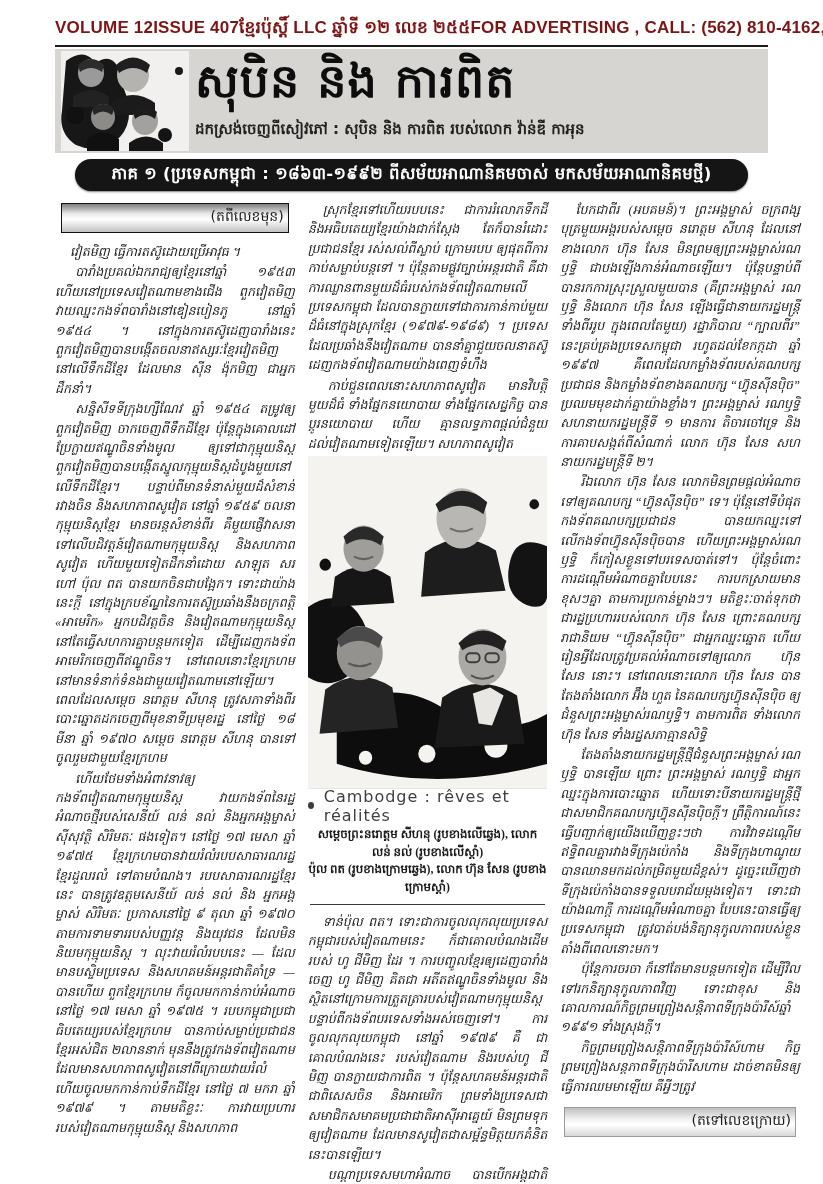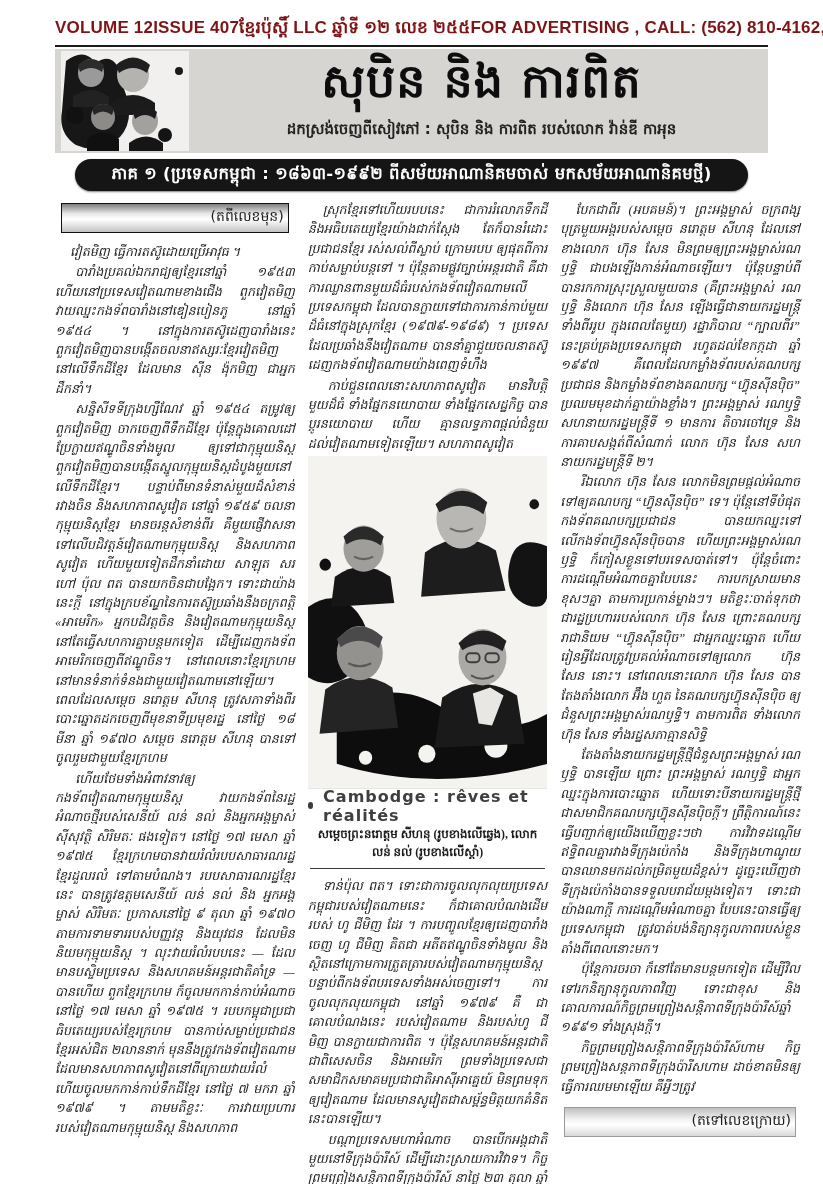--- a/index.html
+++ b/index.html
@@ -11,21 +11,21 @@
   
   .topbar { margin:16px 55px 0 55px; border-bottom:2px solid #1c1c1c; padding-bottom:4px;
             display:flex; justify-content:space-between; align-items:baseline;
             font-family:"Liberation Sans", sans-serif; font-weight:bold; font-size:17px;
             color:#7d1416; white-space:nowrap; }
   .topbar span { letter-spacing:.2px; }
 
   
   .masthead { margin:2px 55px 0 55px; background:#d6d5d2; position:relative; height:104px; }
   .collage-small { position:absolute; left:6px; top:2px; width:128px; height:100px; }
-  .mast-center { position:absolute; left:140px; right:0; top:0; height:100%; text-align:center; }
+  .mast-center { position:absolute; left:140px; right:0; top:0; height:100%; }
   .mast-title { font-size:46px; line-height:64px; font-weight:900; color:#0d0d0d;
                 font-family:"DejaVu Sans", sans-serif; letter-spacing:1px; }
   .mast-sub { font-size:15px; font-weight:bold; color:#222; margin-top:6px;
               font-family:"DejaVu Sans", sans-serif; }
 
   
   .banner { margin:6px 75px 0 75px; background:#151515; border-radius:16px; height:32px;
             display:flex; align-items:center; justify-content:center;
             box-shadow:0 1px 2px rgba(0,0,0,.5); }
   .banner-text { color:#ffffff; font-size:16.5px; font-weight:bold;
@@ -45,21 +45,21 @@
   .para { font-size:12.6px; line-height:1.54; text-align:justify; text-indent:1.6em;
           font-style:italic; margin-bottom:1px; word-break:break-word; }
   .para:first-child { text-indent:1.2em; }
 
   
   .figure { margin:2px 0 4px 0; }
   .figure-art { width:100%; height:332px; display:block; background:#f3f2ef; }
   .figure-band { background:#ffffff; border-top:1px solid #e7e7e7; height:34px;
                  display:flex; align-items:center; justify-content:center; gap:10px; }
   .figure-bullet { width:7px; height:7px; background:#3c3c3c; border-radius:50%; display:inline-block; }
-  .figure-fr { font-family:"DejaVu Sans", sans-serif; color:#3f3f3f; font-size:16px; letter-spacing:1px;font-weight:bold; }
+  .figure-fr { font-family:"DejaVu Sans", sans-serif; color:#3f3f3f; font-size:16px; letter-spacing:1px; }
   .figure-caps { text-align:center; font-size:11.8px; font-weight:bold; line-height:1.5; margin-top:4px; }
   .figure-hr { border:none; border-top:1.5px solid #3a3a3a; margin:7px 2px 8px 2px; }
 </style>
 </head>
 <body>
 
 <div class="page">
 
   <div class="topbar">
     <span>VOLUME 12</span>
@@ -159,20 +159,21 @@
           <path d="M170,218 q12,7 24,0" stroke="#55534f" stroke-width="2" fill="none"></path>
 
           <path d="M172,236 l18,-6 l14,8 l-12,30 l-14,-2 z" fill="#e8e7e4"></path>
         </svg>
         <div class="figure-band">
           <span class="figure-bullet"></span>
           <span class="figure-fr">Cambodge : rêves et réalités</span>
         </div>
         <div class="figure-caps">
           <div>សម្តេចព្រះនរោត្តម សីហនុ (រូបខាងលើឆ្វេង),  លោក លន់ នល់ (រូបខាងលើស្តាំ)</div>
+          <div>ប៉ុល ពត (រូបខាងក្រោមឆ្វេង), លោក ហ៊ុន សែន (រូបខាងក្រោមស្តាំ)</div>
         </div>
         <hr class="figure-hr">
       </div>
 
       <div>
           <p class="para">ទាន់ប៉ុល ពត។ ទោះជាការចូលលុកលុយប្រទេសកម្ពុជារបស់វៀតណាមនេះ ក៏ជាគោលបំណងដើមរបស់ ហូ ជីមិញ ដែរ ។ ការបញ្ចូលខ្មែរឲ្យដេញបារាំងចេញ ហូ ជីមិញ គិតជា អតីតឥណ្ឌូចិនទាំងមូល និងស្ថិតនៅក្រោមការត្រួតត្រារបស់វៀតណាមកុម្មុយនិស្ត បន្ទាប់ពីកងទ័ពបរទេសទាំងអស់ចេញទៅ។ ការចូលលុកលុយកម្ពុជា នៅឆ្នាំ ១៩៧៩ គឺ ជា គោលបំណងនេះ របស់វៀតណាម និងរបស់ហូ ជី មិញ បានក្លាយជាការពិត ។ ប៉ុន្តែសហគមន៍អន្តរជាតិ ជាពិសេសចិន និងអាមេរិក ព្រមទាំងប្រទេសជាសមាជិកសមាគមប្រជាជាតិអាស៊ីអាគ្នេយ៍ មិនព្រមទុកឲ្យវៀតណាម ដែលមានសូវៀតជាសម្ព័ន្ធមិត្តយកគំនិតនេះបានឡើយ។</p>
           <p class="para">បណ្តាប្រទេសមហាអំណាច បានបើកអង្គជាតិមួយនៅទីក្រុងប៉ារីស៍ ដើម្បីដោះស្រាយការវិវាទ។ កិច្ចព្រមព្រៀងសន្តិភាពទីក្រុងប៉ារីស៍ នាថ្ងៃ ២៣ តុលា ឆ្នាំ ១៩៩១ បានតម្រូវឲ្យភាគីបដិបក្សខ្មែរទាំងបួនក្រុម ជាប់បន្ទាប់ពីបានចេញសេចក្តីសម្រេចលេខ ៧៤៥ ក្រុមប្រឹក្សាសន្តិសុខអង្គការសហប្រជាជាតិធ្វើអន្តរាគមន៍នៅកម្ពុជានៅឆ្នាំនោះ ដើម្បីនាំសន្តិភាពមកវិញ។ អង្គការ «អុនតាក់» (A.P.R.O.N.U.C.) គោរពតាម «អាជ្ញាធរបណ្តោះអាសន្ននៃអង្គការសហប្រជាជាតិនៅកម្ពុជា» បានចាត់តាំងការបោះឆ្នោតនៅថ្ងៃ ២៣ ឧសភាឆ្នាំ ១៩៩៣។ គណបក្សរាជានិយមដឹកនាំដោយព្រះអង្គម្ចាស់ រណឫទ្ធិ បានទទួលជ័យជំនះទៅលើគណបក្ស «ប្រជាជន» របស់លោក ហ៊ុន សែន ដែលកាន់អំណាច តាំងពីឆ្នាំ ១៩៧៩។</p>
         </div>
     </div>
 

